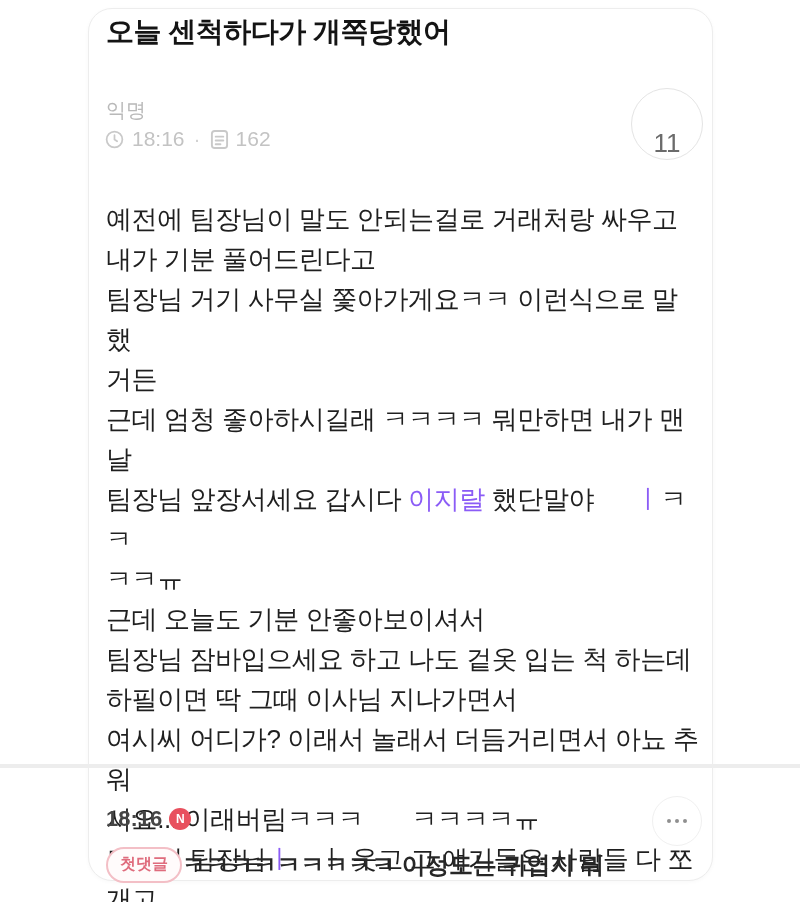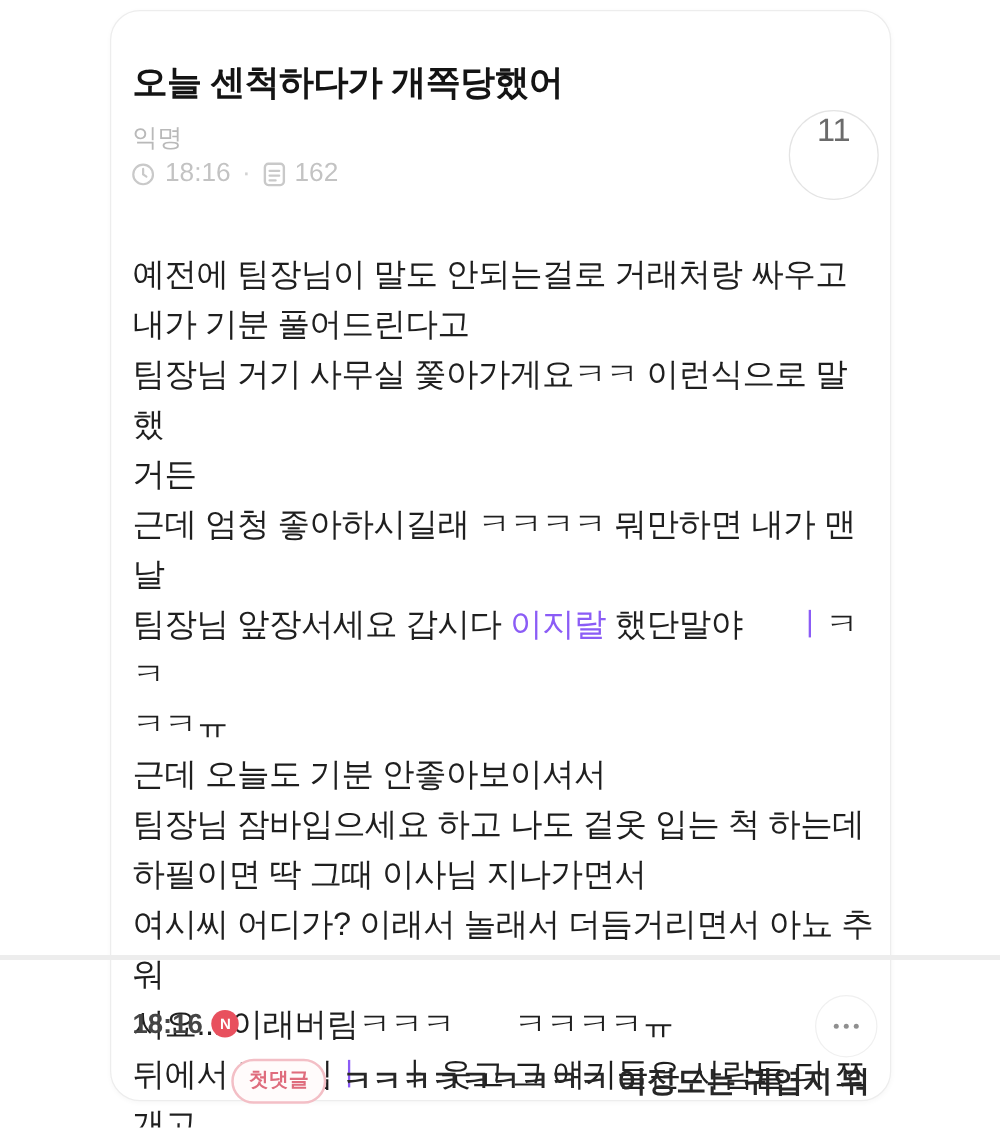--- a/index.html
+++ b/index.html
@@ -11,39 +11,39 @@
     overflow:hidden;
   }
   .card {
     position:absolute; left:88px; top:8px; width:625px; height:873px;
     background:#ffffff;
     border:1px solid #ededed;
     border-radius:24px;
     box-shadow:0 1px 4px rgba(0,0,0,0.03);
   }
   .title {
-    position:absolute; left:17px; top:38px; width:560px;
+    position:absolute; left:17px; top:4px; width:560px;
     font-size:28px; font-weight:700; color:#141414; letter-spacing:-0.5px;
   }
   .author {
     position:absolute; left:17px; top:88px;
     font-size:20px; color:#b9b9b9;font-family:Liberation Mono, monospace;
   }
   .meta-row {
     position:absolute; left:15px; top:118px;
     display:flex; align-items:center; gap:7px;
     font-size:21px; color:#c3c3c3;
   }
   .meta-row .sep { color:#d2d2d2; margin:0 2px; }
   .meta-icon { display:inline-block; }
   .count-circle {
     position:absolute; left:542px; top:79px; width:72px; height:72px;
     border:1px solid #e4e4e4; border-radius:50%;
     background:#fff;
-    display:flex; align-items:flex-start; justify-content:center;
+    display:flex; align-items:flex-end; justify-content:center;
     font-size:26px; color:#6b6b6b;
     cursor:pointer;
   }
   .post-body {
     position:absolute; left:17px; top:190px; width:594px;
     font-size:26px; line-height:40px; color:#1f1f1f;
     letter-spacing:-0.4px;
     white-space:pre-wrap;
   }
   .post-body .faded { color:#8b5cf6; }
@@ -66,23 +66,22 @@
     position:absolute; left:563px; top:787px; width:50px; height:50px;
     border:1px solid #f0f0f0; border-radius:50%;
     background:#ffffff; cursor:pointer;
     display:flex; align-items:center; justify-content:center; gap:4px;
   }
   .more-btn i {
     width:4px; height:4px; border-radius:50%; background:#8f8f8f; display:block;
   }
   .comment-row {
     position:absolute; left:17px; top:838px; width:590px;
-    display:flex; align-items:center; gap:13px;
+    display:flex; align-items:center; gap:0;
     cursor:pointer;
-    justify-content:flex-end;
   }
   .c-badge {
     flex:0 0 auto;
     border:2px solid #f3bfc6; border-radius:999px;
     background:#fffbfb; color:#df6c7d;
     font-size:16px; font-weight:600;
     padding:5px 12px 6px;
   }
   .c-text {
     font-size:24px; color:#272727; letter-spacing:-0.3px;

